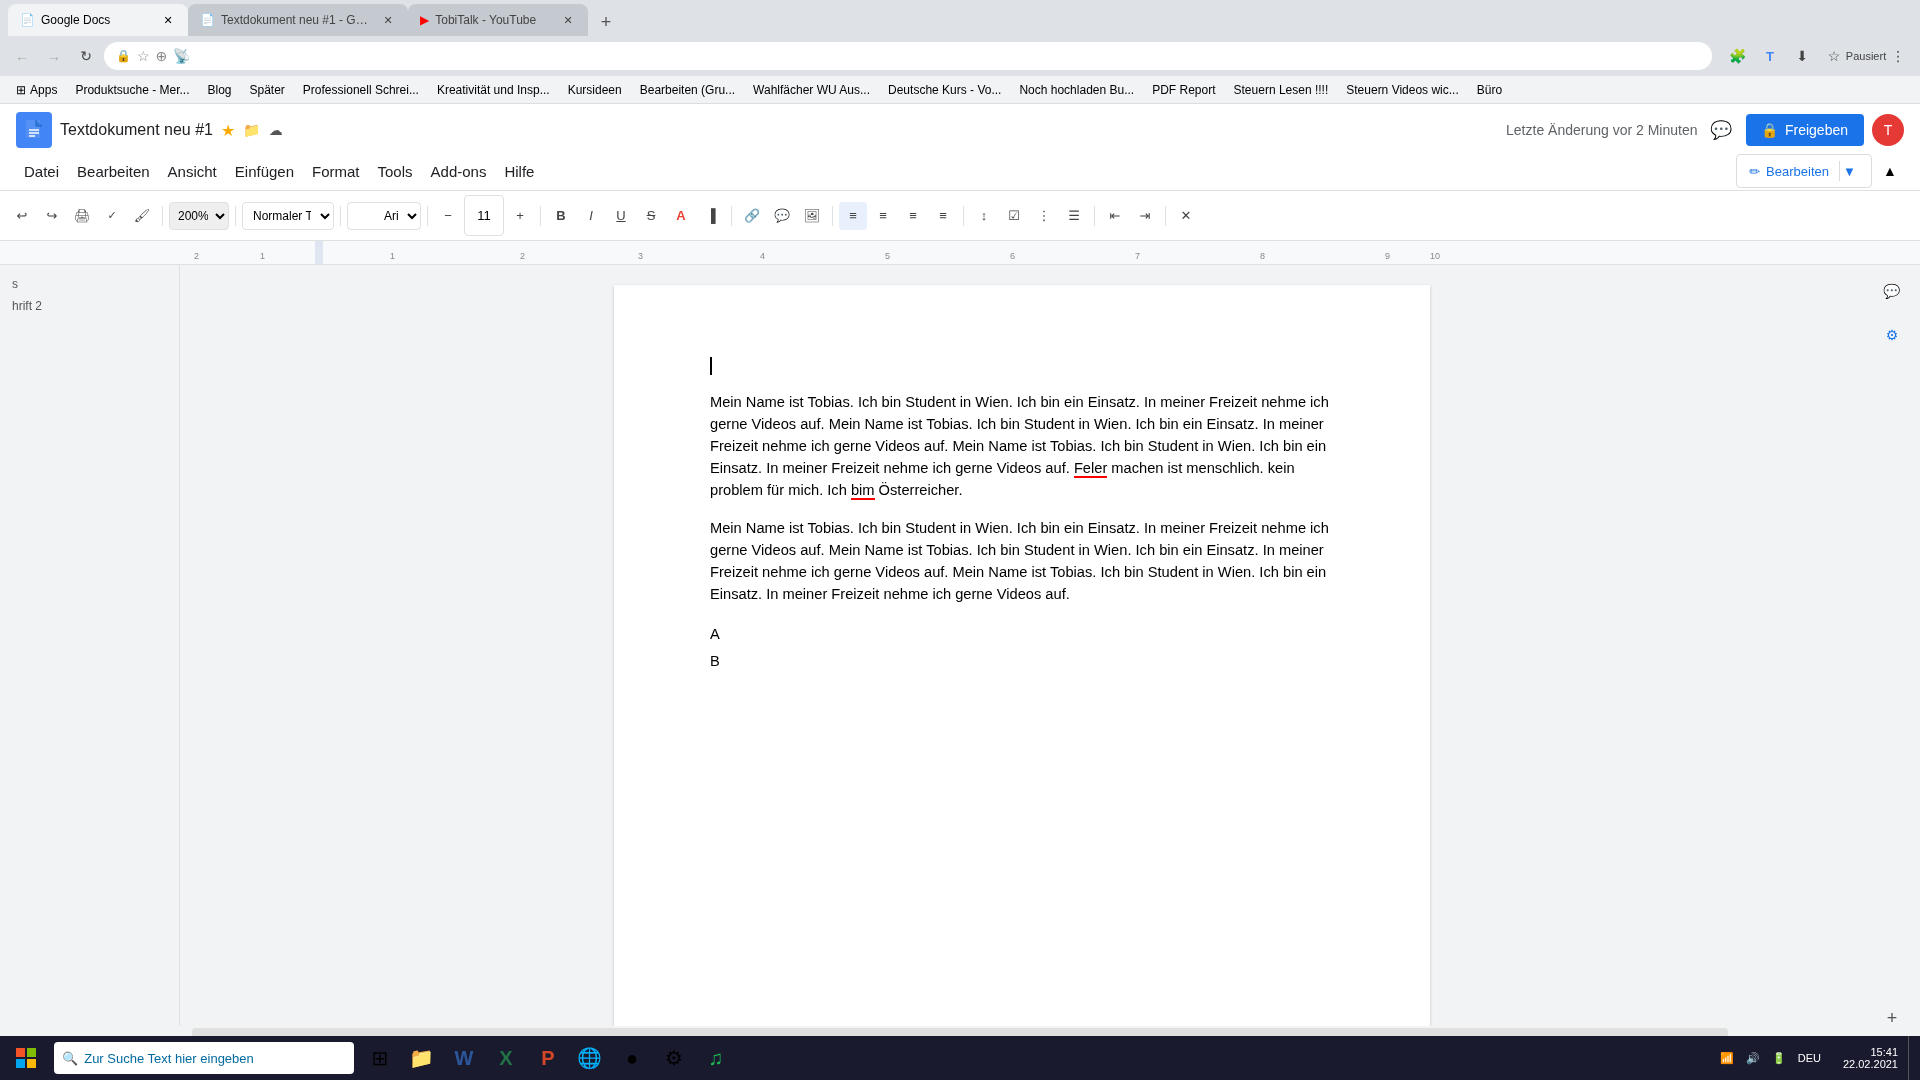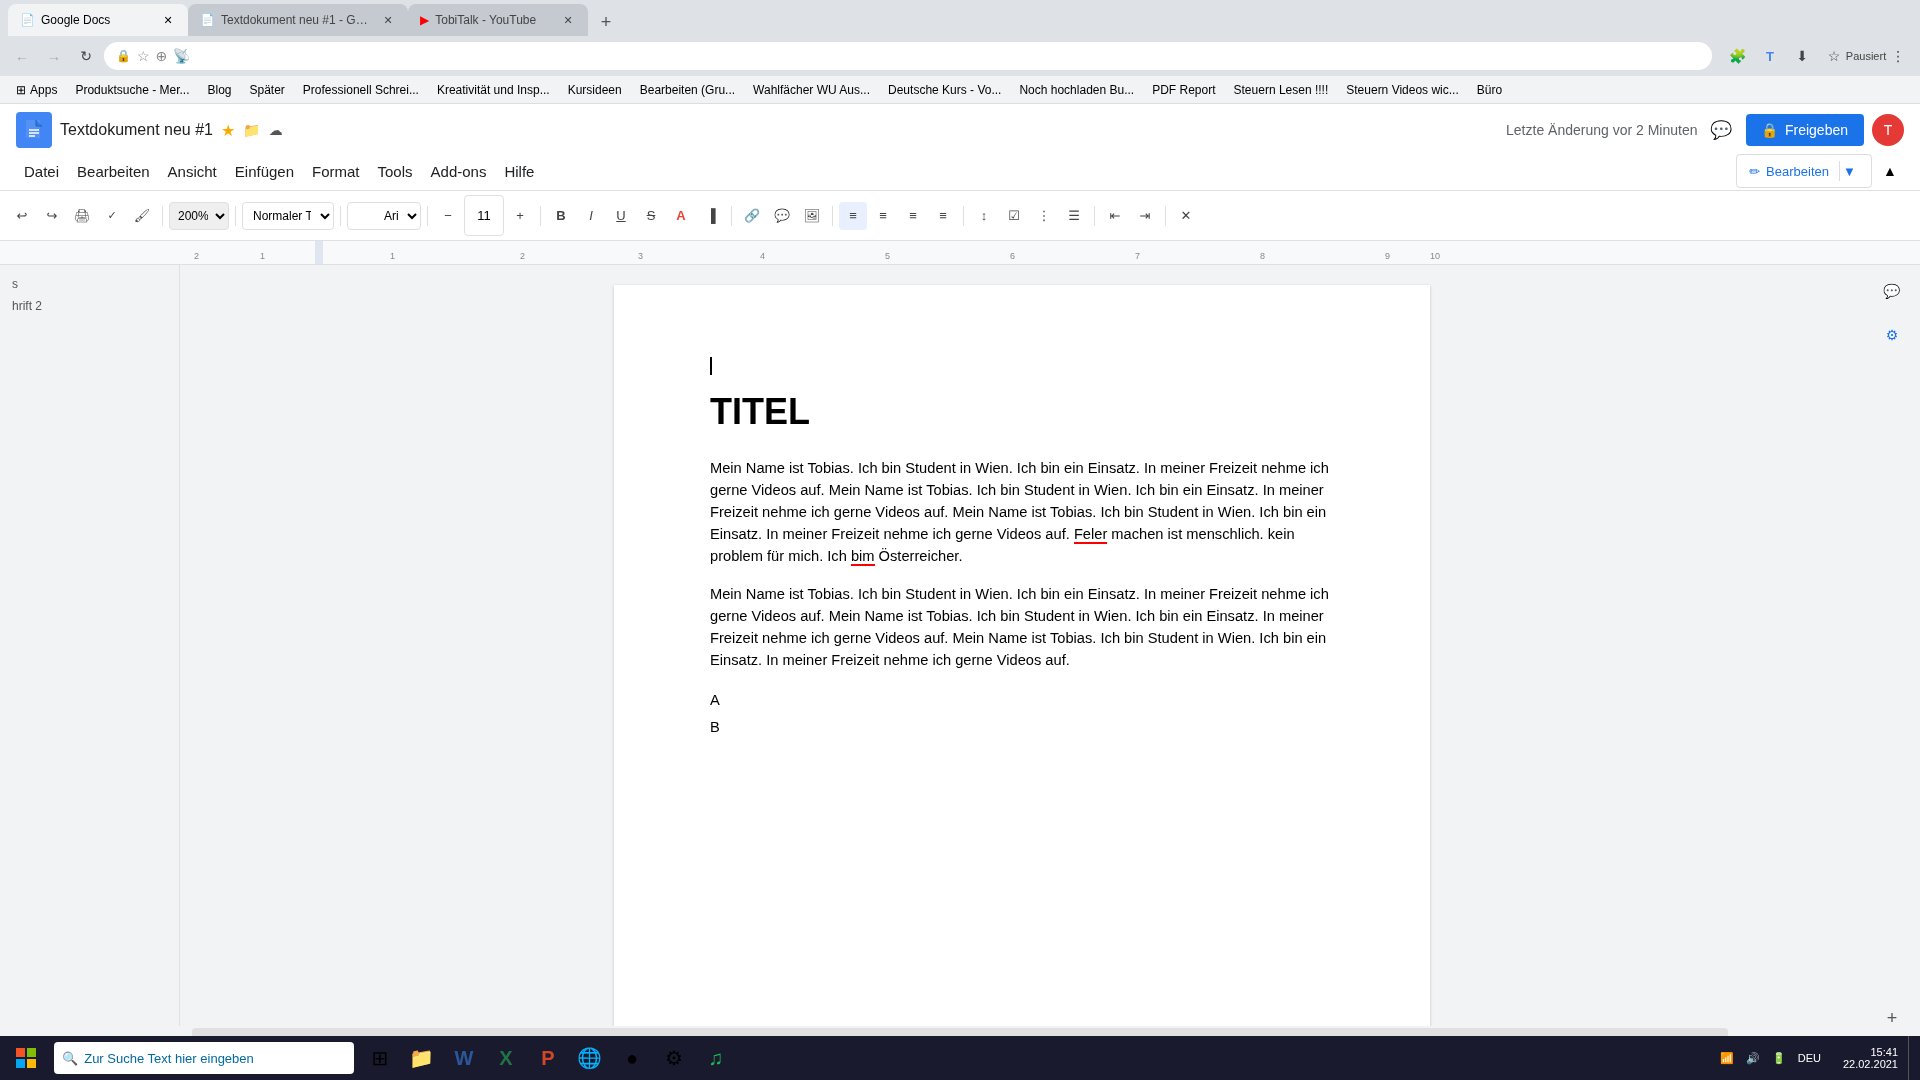--- a/index.html
+++ b/index.html
@@ -329,21 +329,20 @@
 
     <div class="doc-main">
       <div class="doc-page">
 
         <div style="margin-bottom:16px;">
           <div style="display:flex; align-items:flex-start;">
             <span class="cursor-line"></span>
           </div>
         </div>
 
-        <div class="doc-title-text">TITEL</div>
 
         <div class="doc-paragraph">
           Mein Name ist Tobias. Ich bin Student in Wien. Ich bin ein Einsatz. In meiner Freizeit nehme ich gerne Videos auf. Mein Name ist Tobias. Ich bin Student in Wien. Ich bin ein Einsatz. In meiner Freizeit nehme ich gerne Videos auf. Mein Name ist Tobias. Ich bin Student in Wien. Ich bin ein Einsatz. In meiner Freizeit nehme ich gerne Videos auf. <span class="misspelled">Feler</span> machen ist menschlich. kein problem für mich. Ich <span class="misspelled-double" style="border-bottom:2px solid red;">bim</span> Österreicher.
         </div>
 
         <div class="doc-paragraph">Mein Name ist Tobias. Ich bin Student in Wien. Ich bin ein Einsatz. In meiner Freizeit nehme ich gerne Videos auf. Mein Name ist Tobias. Ich bin Student in Wien. Ich bin ein Einsatz. In meiner Freizeit nehme ich gerne Videos auf. Mein Name ist Tobias. Ich bin Student in Wien. Ich bin ein Einsatz. In meiner Freizeit nehme ich gerne Videos auf.</div>
 
         <div class="doc-list-item">A</div>
         <div class="doc-list-item">B</div>
       </div>

